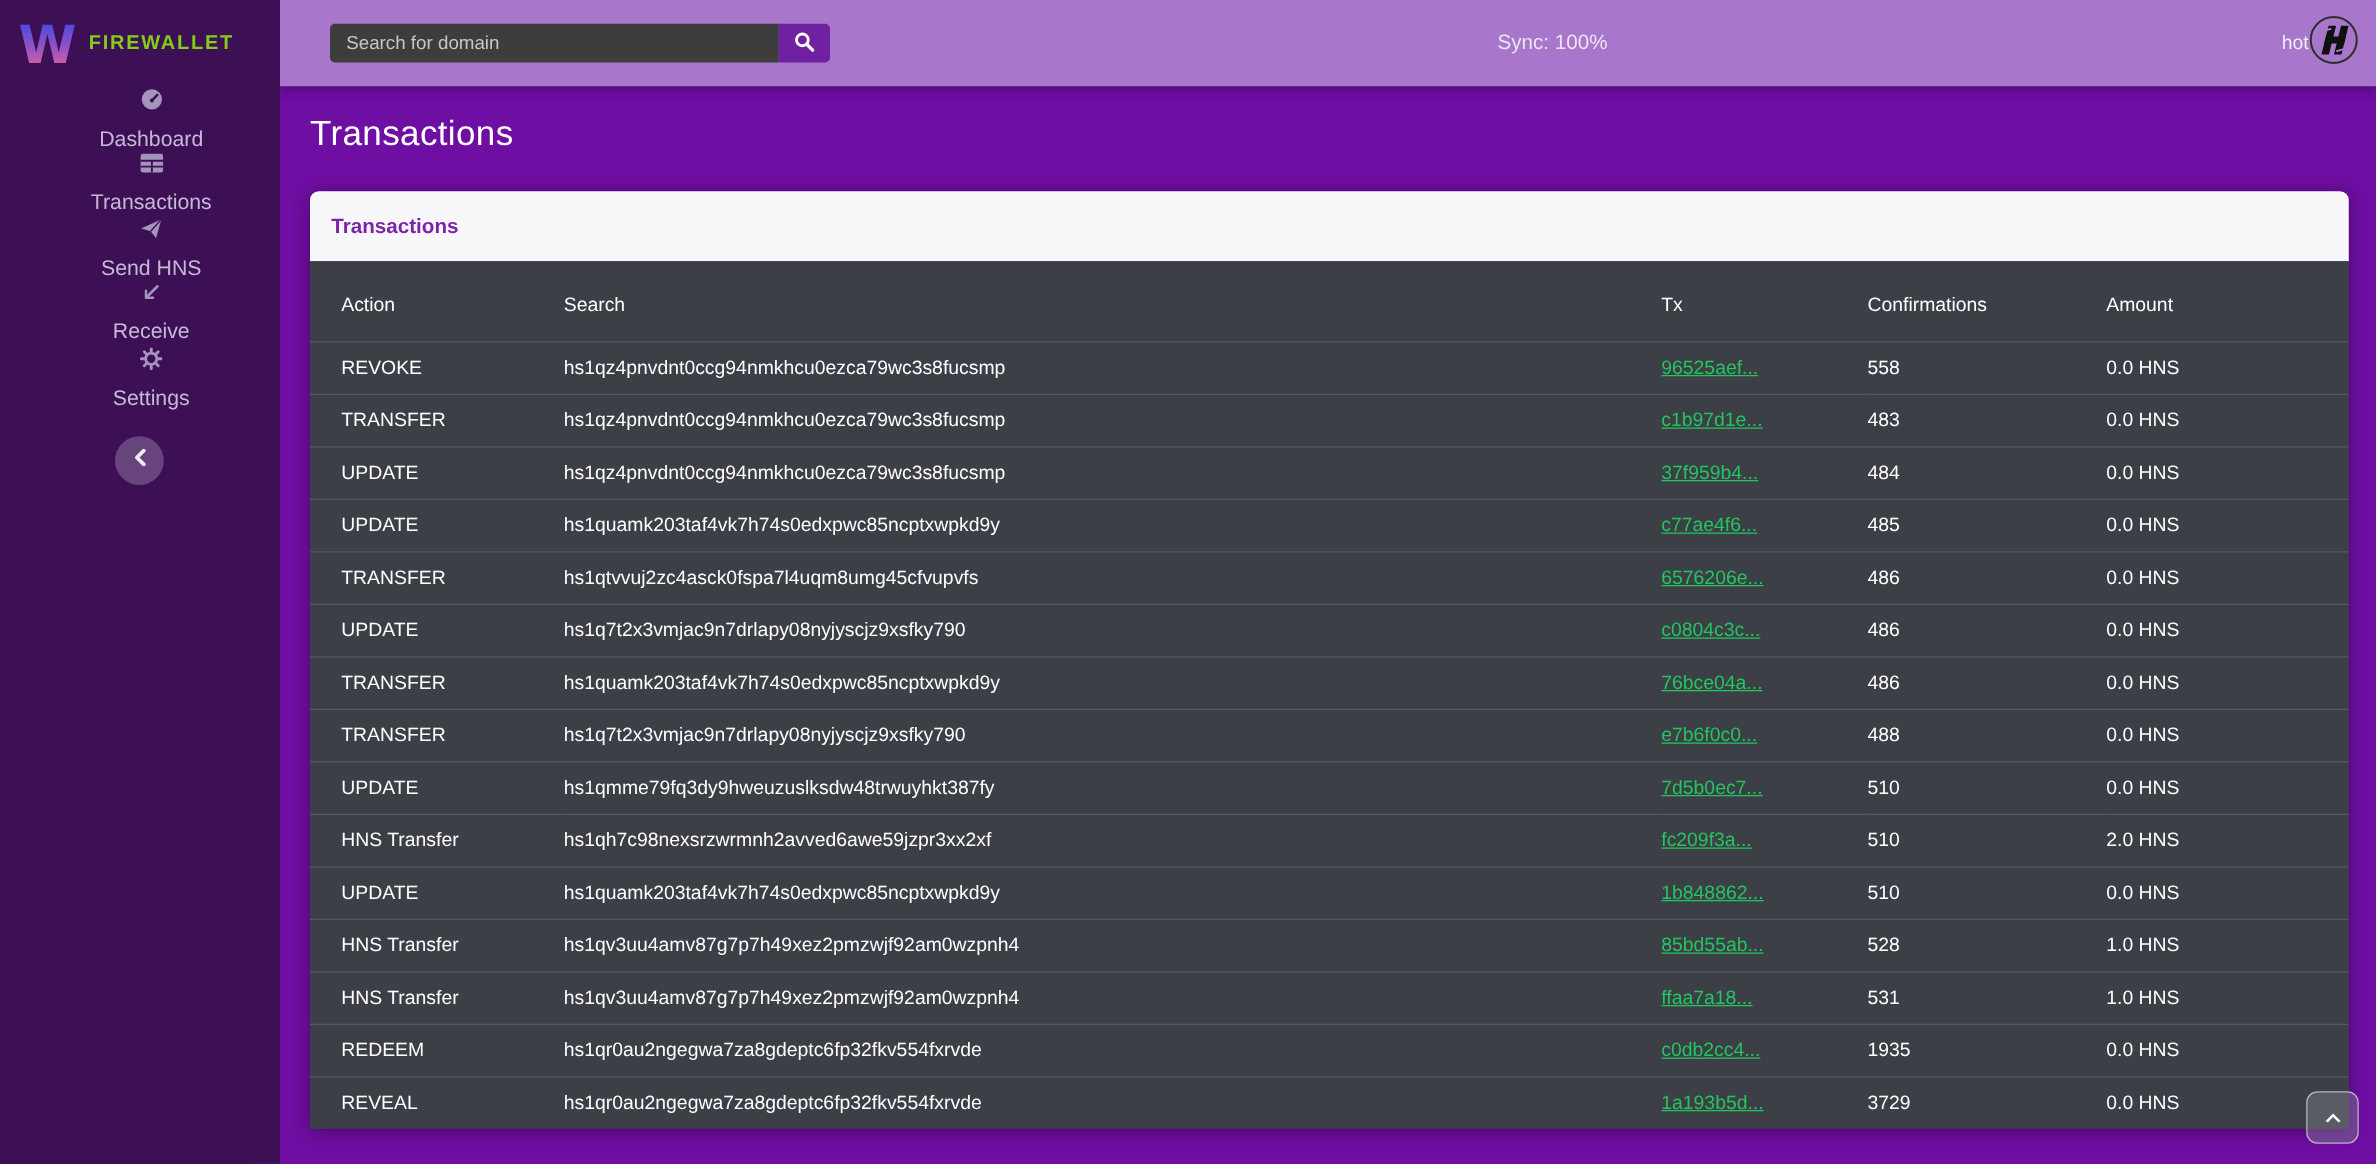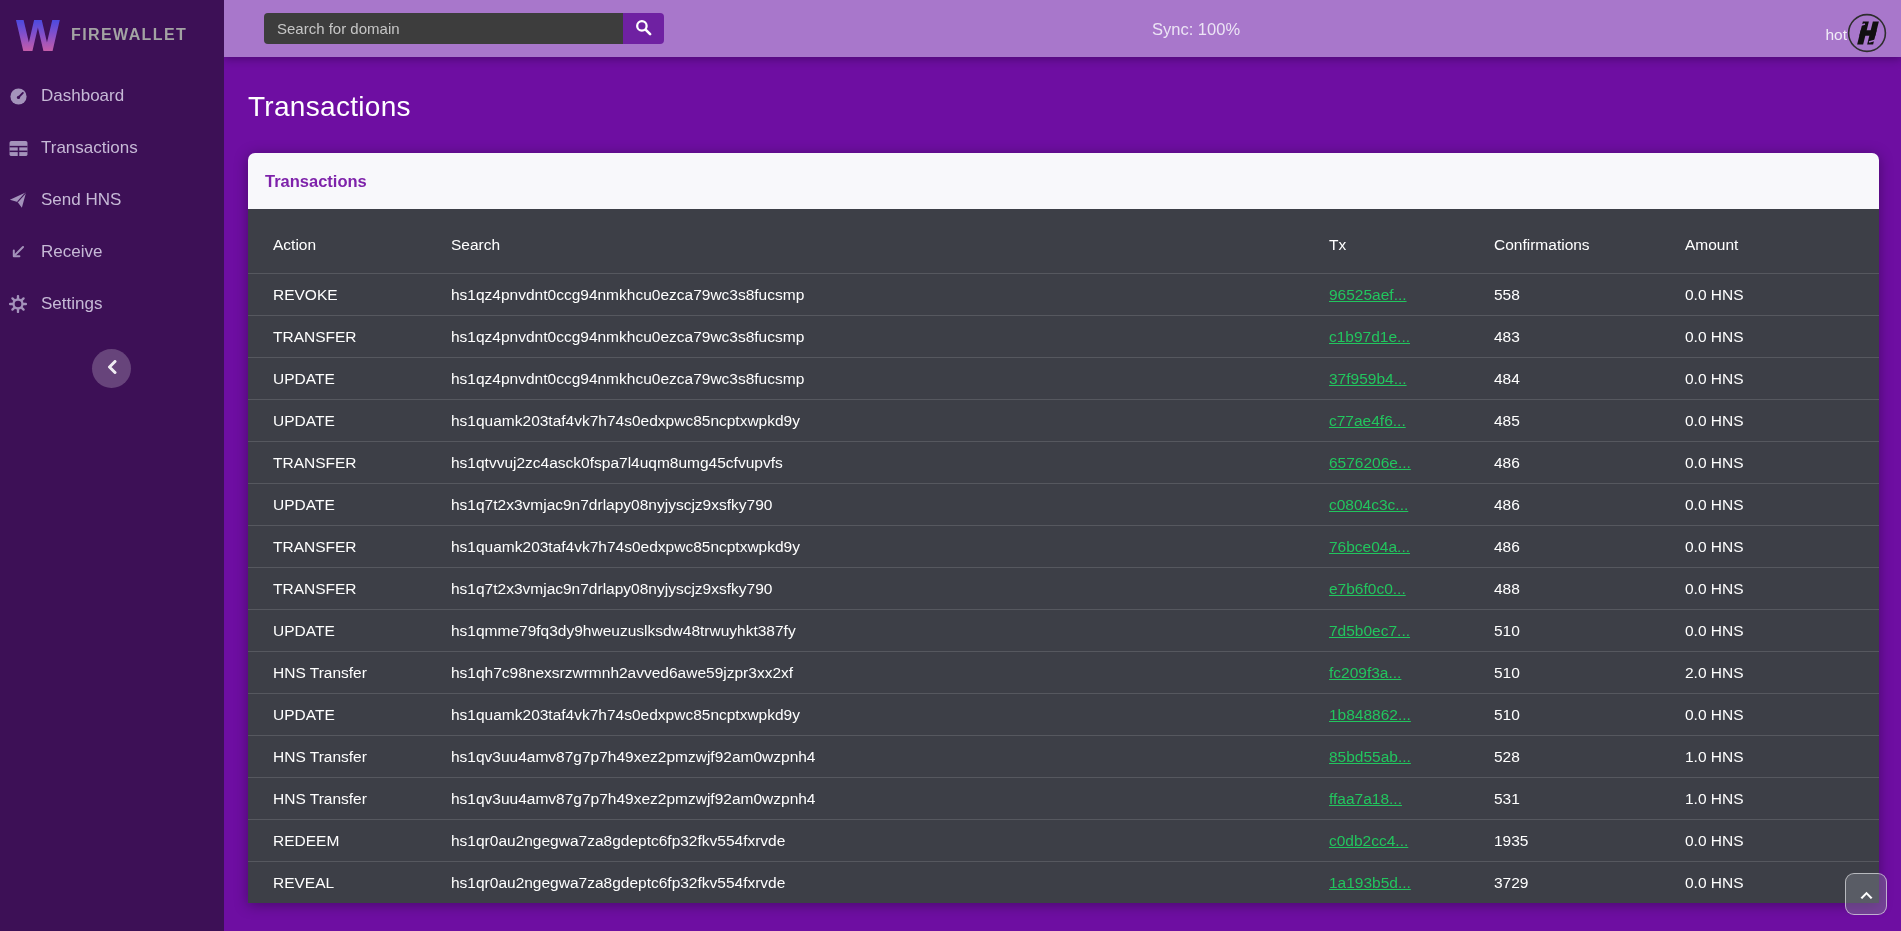--- a/index.html
+++ b/index.html
@@ -12,54 +12,54 @@
 
   
   .sidebar {
     position: absolute; left: 0; top: 0; width: 224px; height: 931px;
     background: #3d1056; z-index: 5;
   }
   .logo-row {
     height: 69px; display: flex; align-items: center; padding-left: 16px; gap: 11px;
   }
   .brand {
-    color: #a3a3a3; font-weight: bold; font-size: 16px; letter-spacing: 1.4px;
+    color: #84cc16; font-weight: bold; font-size: 16px; letter-spacing: 1.4px;
   }
   .nav { margin-top: 1px; }
   .nav-item {
     height: 52px; display: flex; align-items: center; gap: 13px;
-    padding-left: 8px; cursor: pointer;
-    color: #c6b9d6; font-size: 17px;
+    padding-left: 18px; cursor: pointer;
+    color: #c6b9d6; font-size: 17px; flex-direction: column;
   }
   .nav-item .ico { width: 20px; display: flex; justify-content: center; }
   .collapse-btn {
     position: absolute; left: 92px; top: 349px; width: 39px; height: 39px;
     border-radius: 50%; background: rgba(255,255,255,0.22);
     display: flex; align-items: center; justify-content: center; cursor: pointer;
   }
 
   
   .topbar {
-    position: absolute; left: 224px; top: 0; width: 1677px; height: 57px;
+    position: absolute; left: 224px; top: 0; width: 1677px; height: 69px;
     background: #a877cb; display: flex; align-items: center; z-index: 4;
     box-shadow: 0 3px 8px rgba(30,0,50,0.35);
   }
   .search-form { display: flex; margin-left: 40px; height: 31px; width: 400px; }
   .search-input {
     flex: 1; background: #3d3d3d; border: none; outline: none;
     border-radius: 4px 0 0 4px; color: #e8e8e8; font-size: 15px;
     padding: 0 13px; font-family: "Liberation Sans", sans-serif;
   }
   .search-input::placeholder { color: #c6c6c6; }
   .search-btn {
     width: 41px; border: none; background: #6f21a2; border-radius: 0 4px 4px 0;
     display: flex; align-items: center; justify-content: center; cursor: pointer;
   }
   .sync-label {
-    position: absolute; left: 928px; top: 50%; transform: translateY(-50%);
+    position: absolute; left: 974px; top: 50%; transform: translateY(-50%);
     color: #ece4f5; font-size: 16.5px;
   }
   .topbar-right {
     position: absolute; right: 14px; top: 0; height: 69px;
     display: flex; align-items: center; 
   }
   .wallet-name { color: #f1ecf7; font-size: 15.5px; }
 
   
   .main {

